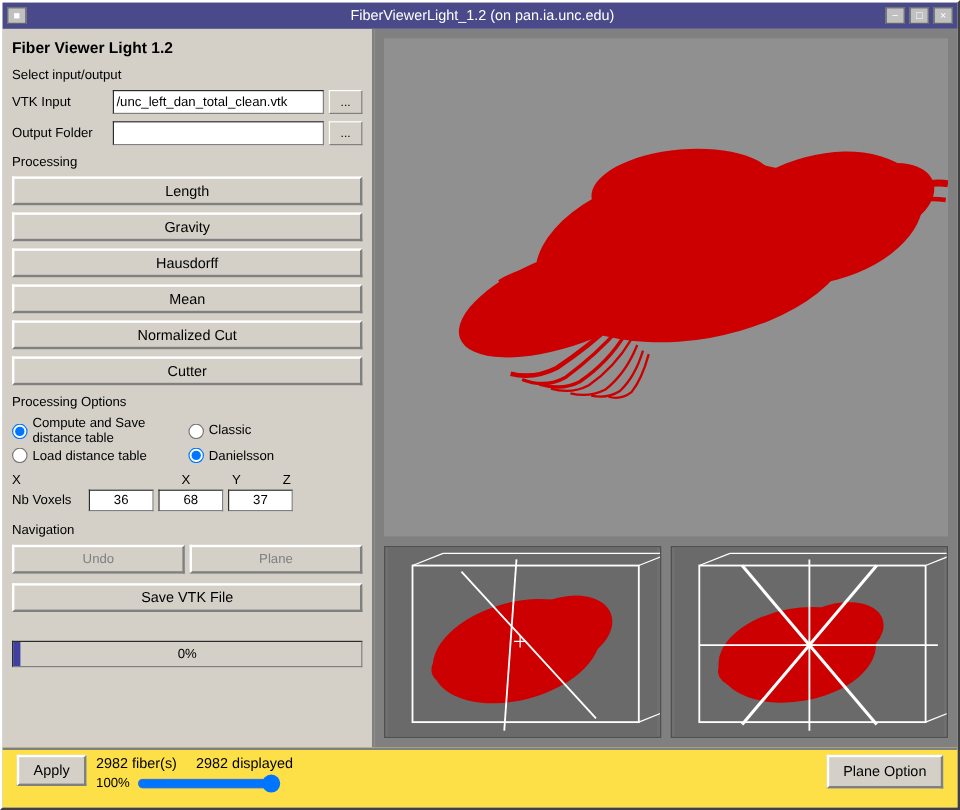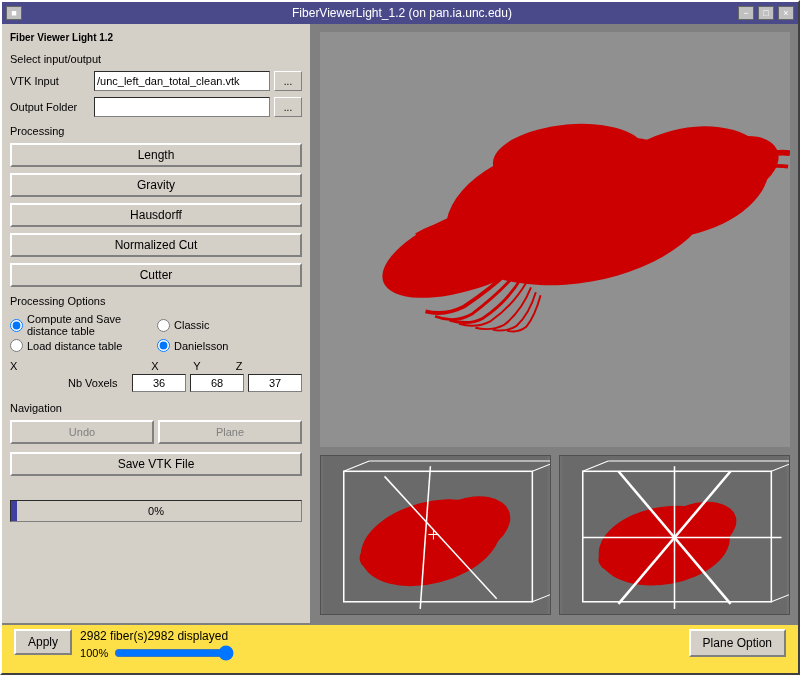--- a/index.html
+++ b/index.html
@@ -42,21 +42,21 @@
       border-right: 2px solid #808080;
       padding: 8px;
       display: flex;
       flex-direction: column;
       gap: 4px;
       overflow-y: auto;
     }
 
     .panel-title {
       font-weight: bold;
-      font-size: 10px;
+      font-size: 13px;
       margin-bottom: 4px;
     }
 
     .section-label {
       font-size: 11px;
       margin-top: 2px;
       margin-bottom: 2px;
     }
 
     .input-row {
@@ -304,20 +304,21 @@
         <span class="input-label">Output Folder</span>
         <input class="text-input" type="text" style="">
         <button class="browse-btn">...</button>
       </div>
 
       <div class="section-label">Processing</div>
 
       <button class="proc-btn">Length</button>
       <button class="proc-btn">Gravity</button>
       <button class="proc-btn">Hausdorff</button>
+      <button class="proc-btn">Mean</button>
       <button class="proc-btn">Normalized Cut</button>
       <button class="proc-btn">Cutter</button>
 
       <div class="section-label">Processing Options</div>
 
       <div class="radio-group">
         <div class="radio-item">
           <input type="radio" name="dist" id="compute" checked="" style="">
           <label for="compute">Compute and Save<br>distance table</label>
         </div>
@@ -335,21 +336,21 @@
         </div>
       </div>
 
       <div style="display:flex; flex-direction:column; gap:2px; margin-bottom:4px;">
         <div style="display:flex; align-items:center; gap:4px;">
           <span style="font-size:11px; width:60px;">X</span>
           <span style="font-size:11px; width:38px; text-align:center; margin-left:62px;">X</span>
           <span style="font-size:11px; width:38px; text-align:center;">Y</span>
           <span style="font-size:11px; width:38px; text-align:center;">Z</span>
         </div>
-        <div style="display:flex; align-items:center; gap:4px;justify-content:flex-end;">
+        <div style="display:flex; align-items:center; gap:4px;">
           <span style="font-size:11px; width:60px;">Nb Voxels</span>
           <input class="xyz-input" type="text" value="36" style="">
           <input class="xyz-input" type="text" value="68" style="">
           <input class="xyz-input" type="text" value="37" style="">
         </div>
       </div>
 
       <div class="section-label">Navigation</div>
 
       <div class="nav-row">
@@ -450,21 +451,21 @@
         </div>
       </div>
     </div>
   </div>
 
   <div class="bottom-status-row">
 
     <button class="apply-btn">Apply</button>
 
     <div style="display:flex; flex-direction:column; gap:2px;">
-      <div style="display:flex; ">
+      <div style="display:flex; gap:16px;">
         <span style="font-size:12px;">2982 fiber(s)</span>
         <span style="font-size:12px;">2982 displayed</span>
       </div>
       <div style="display:flex; align-items:center; gap:6px;">
         <span style="font-size:11px;">100%</span>
         <input type="range" min="0" max="100" value="100" style="width: 120px;">
       </div>
     </div>
 
     <div style="flex:1; display:flex; justify-content:flex-end;">

